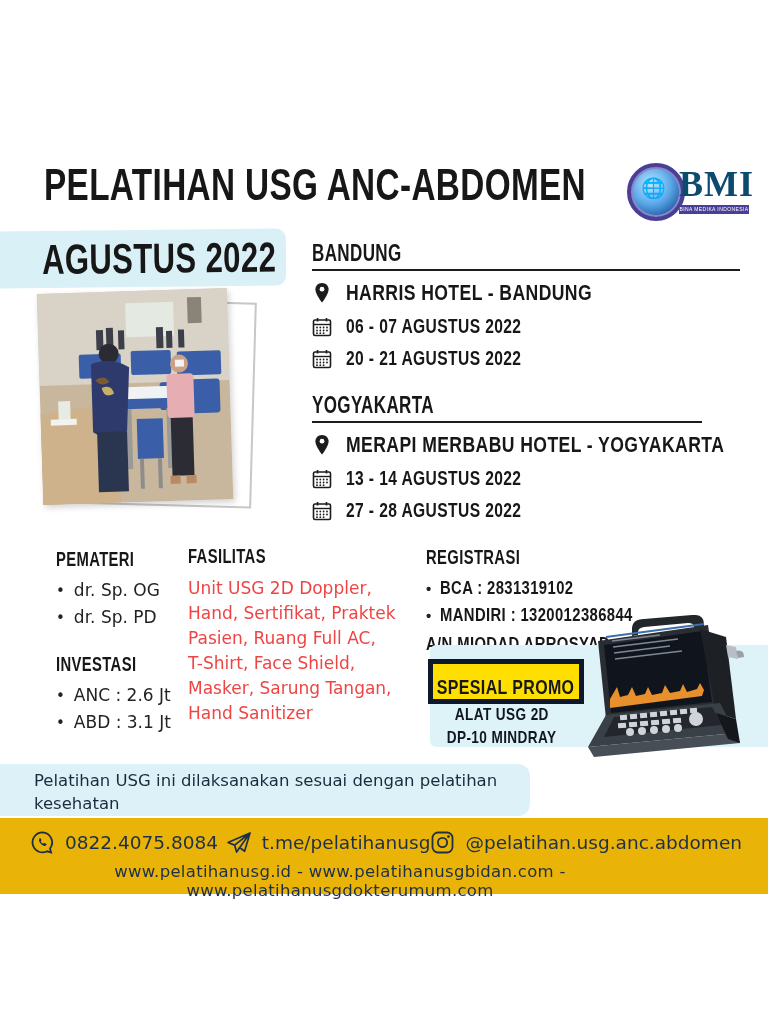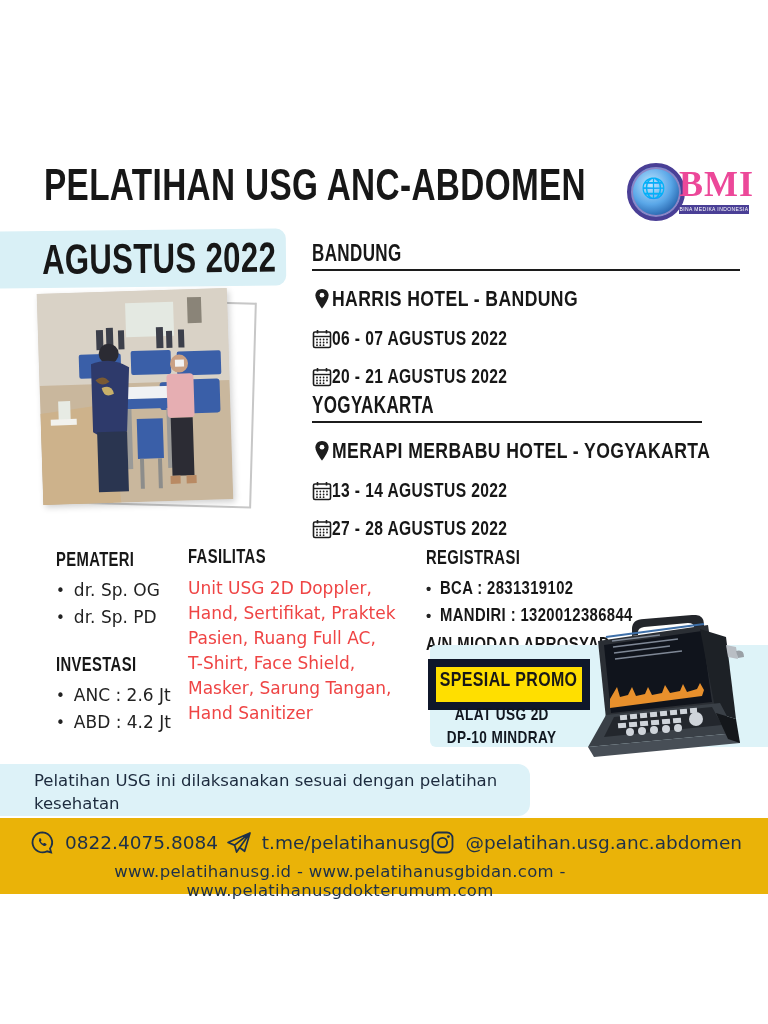--- a/index.html
+++ b/index.html
@@ -16,33 +16,33 @@
   }
   .cond.center{transform-origin:50% 50%;}
 
   .page-title{left:44px;top:158px;font-size:45px;}
   .logo{left:627px;top:161px;width:124px;height:56px;}
   .logo .emblem{position:absolute;left:0;top:2px;width:50px;height:50px;border-radius:50%;
     background:radial-gradient(circle at 40% 35%, #bfe6ff 0%, #5aa7e8 45%, #1c56a0 80%, #123a73 100%);
     border:4px solid #4a3f96;box-shadow:0 0 0 2px #8d86c6 inset;}
   .logo .emblem .globe{position:absolute;left:10px;top:9px;width:22px;height:24px;color:#eaf6ff;font-size:20px;}
   .logo .bmi-text{position:absolute;left:52px;top:2px;font-family:"Liberation Serif",serif;
-    font-weight:700;font-size:36px;color:#ec4899;letter-spacing:1px;}
+    font-weight:700;font-size:36px;color:#0c4a6e;letter-spacing:1px;}
   .logo .banner{position:absolute;left:52px;top:44px;width:70px;height:9px;background:#4a3f96;
     color:#fff;font-size:5px;text-align:center;line-height:9px;letter-spacing:0.4px;
     font-family:"Liberation Sans",sans-serif;}
 
   .month-block{left:-14px;top:230px;width:300px;height:57px;background:#d9f0f6;
     border-radius:10px;transform:rotate(-0.6deg);}
   .month-block .txt{position:absolute;left:56px;top:5px;font-size:42px;}
 
   .city-section{left:312px;width:432px;}
   .city-head{font-size:23px;}
   .city-rule{height:0;border-bottom:2px solid #1c1c1c;margin-top:2px;}
-  .row{display:flex;align-items:center;margin-top:15px;}
+  .row{display:flex;align-items:center;gap:14px;margin-top:9px;}
   .row .ic{flex:0 0 20px;display:flex;justify-content:center;}
   .venue{font-size:22px;transform:scaleX(0.8);}
   .date{font-size:20px;transform:scaleX(0.78);}
 
   .photo-backframe{left:64px;top:300px;width:186px;height:202px;background:#ffffff;
     border:2px solid #c7c7c7;transform:rotate(1.6deg);}
   .photo{left:40px;top:291px;width:190px;height:211px;transform:rotate(-1.8deg);
     overflow:hidden;box-shadow:2px 3px 6px rgba(0,0,0,0.18);background:#d8cfc2;}
 
   .col-heading{font-size:20px;}
@@ -50,22 +50,22 @@
   .bullet-list li{font-size:17px;line-height:26px;color:#222;}
   .bullet-list li::before{content:"•";margin-right:9px;font-size:15px;}
   .bullet-list.condensed li{font-family:"Liberation Sans",sans-serif;font-weight:700;}
   .bullet-list.condensed li .cond{font-size:19px;transform:scaleX(0.78);}
 
   .fasilitas-lines{margin-top:8px;font-size:17px;line-height:25px;color:#ef4444;}
 
   .an-line{font-size:19px;transform:scaleX(0.78);margin-top:4px;}
 
   .promo-block{left:430px;top:645px;width:338px;height:102px;background:#def3f8;border-radius:6px 0 0 6px;}
-  .promo-badge{left:428px;top:659px;width:146px;height:35px;background:#ffdf00;border:8px solid #0f172a;
-    display:flex;align-items:flex-start;justify-content:center;}
+  .promo-badge{left:428px;top:659px;width:146px;height:35px;background:#ffdf00;border:5px solid #0f172a;
+    display:flex;align-items:flex-end;justify-content:center;}
   .promo-badge .txt{font-size:21px;transform:scaleX(0.76);transform-origin:50% 50%;}
   .promo-caption{left:424px;top:703px;width:156px;text-align:center;font-size:17px;line-height:22px;}
   .promo-caption .cond{transform:scaleX(0.8);transform-origin:50% 50%;color:#10161f;}
 
   .machine{left:540px;top:615px;width:228px;height:150px;}
 
   .protocol-band{left:-16px;top:764px;width:546px;height:52px;background:#ddf2f8;border-radius:12px;}
   .protocol-band .lines{position:absolute;left:50px;top:5px;font-size:16.5px;line-height:23px;color:#1c2a3d;}
 
   .contact-band{left:0;top:818px;width:768px;height:76px;background:#eab308;}
@@ -271,21 +271,21 @@
   <span class="cond col-heading">PEMATERI</span>
   <ul class="bullet-list">
     <li>dr. Sp. OG</li>
     <li>dr. Sp. PD</li>
   </ul>
   <div style="margin-top:22px;">
     <span class="cond col-heading">INVESTASI</span>
   </div>
   <ul class="bullet-list">
     <li>ANC : 2.6 Jt</li>
-    <li>ABD : 4.2 Jt</li>
+    <li>ABD : 3.1 Jt</li>
   </ul>
 </div>
 
 <div class="abs" style="left:188px;top:545px;width:240px;">
   <span class="cond col-heading">FASILITAS</span>
   <div class="fasilitas-lines">
     <div>Unit USG 2D Doppler,</div>
     <div>Hand, Sertifikat, Praktek</div>
     <div>Pasien, Ruang Full AC,</div>
     <div>T-Shirt, Face Shield,</div>

